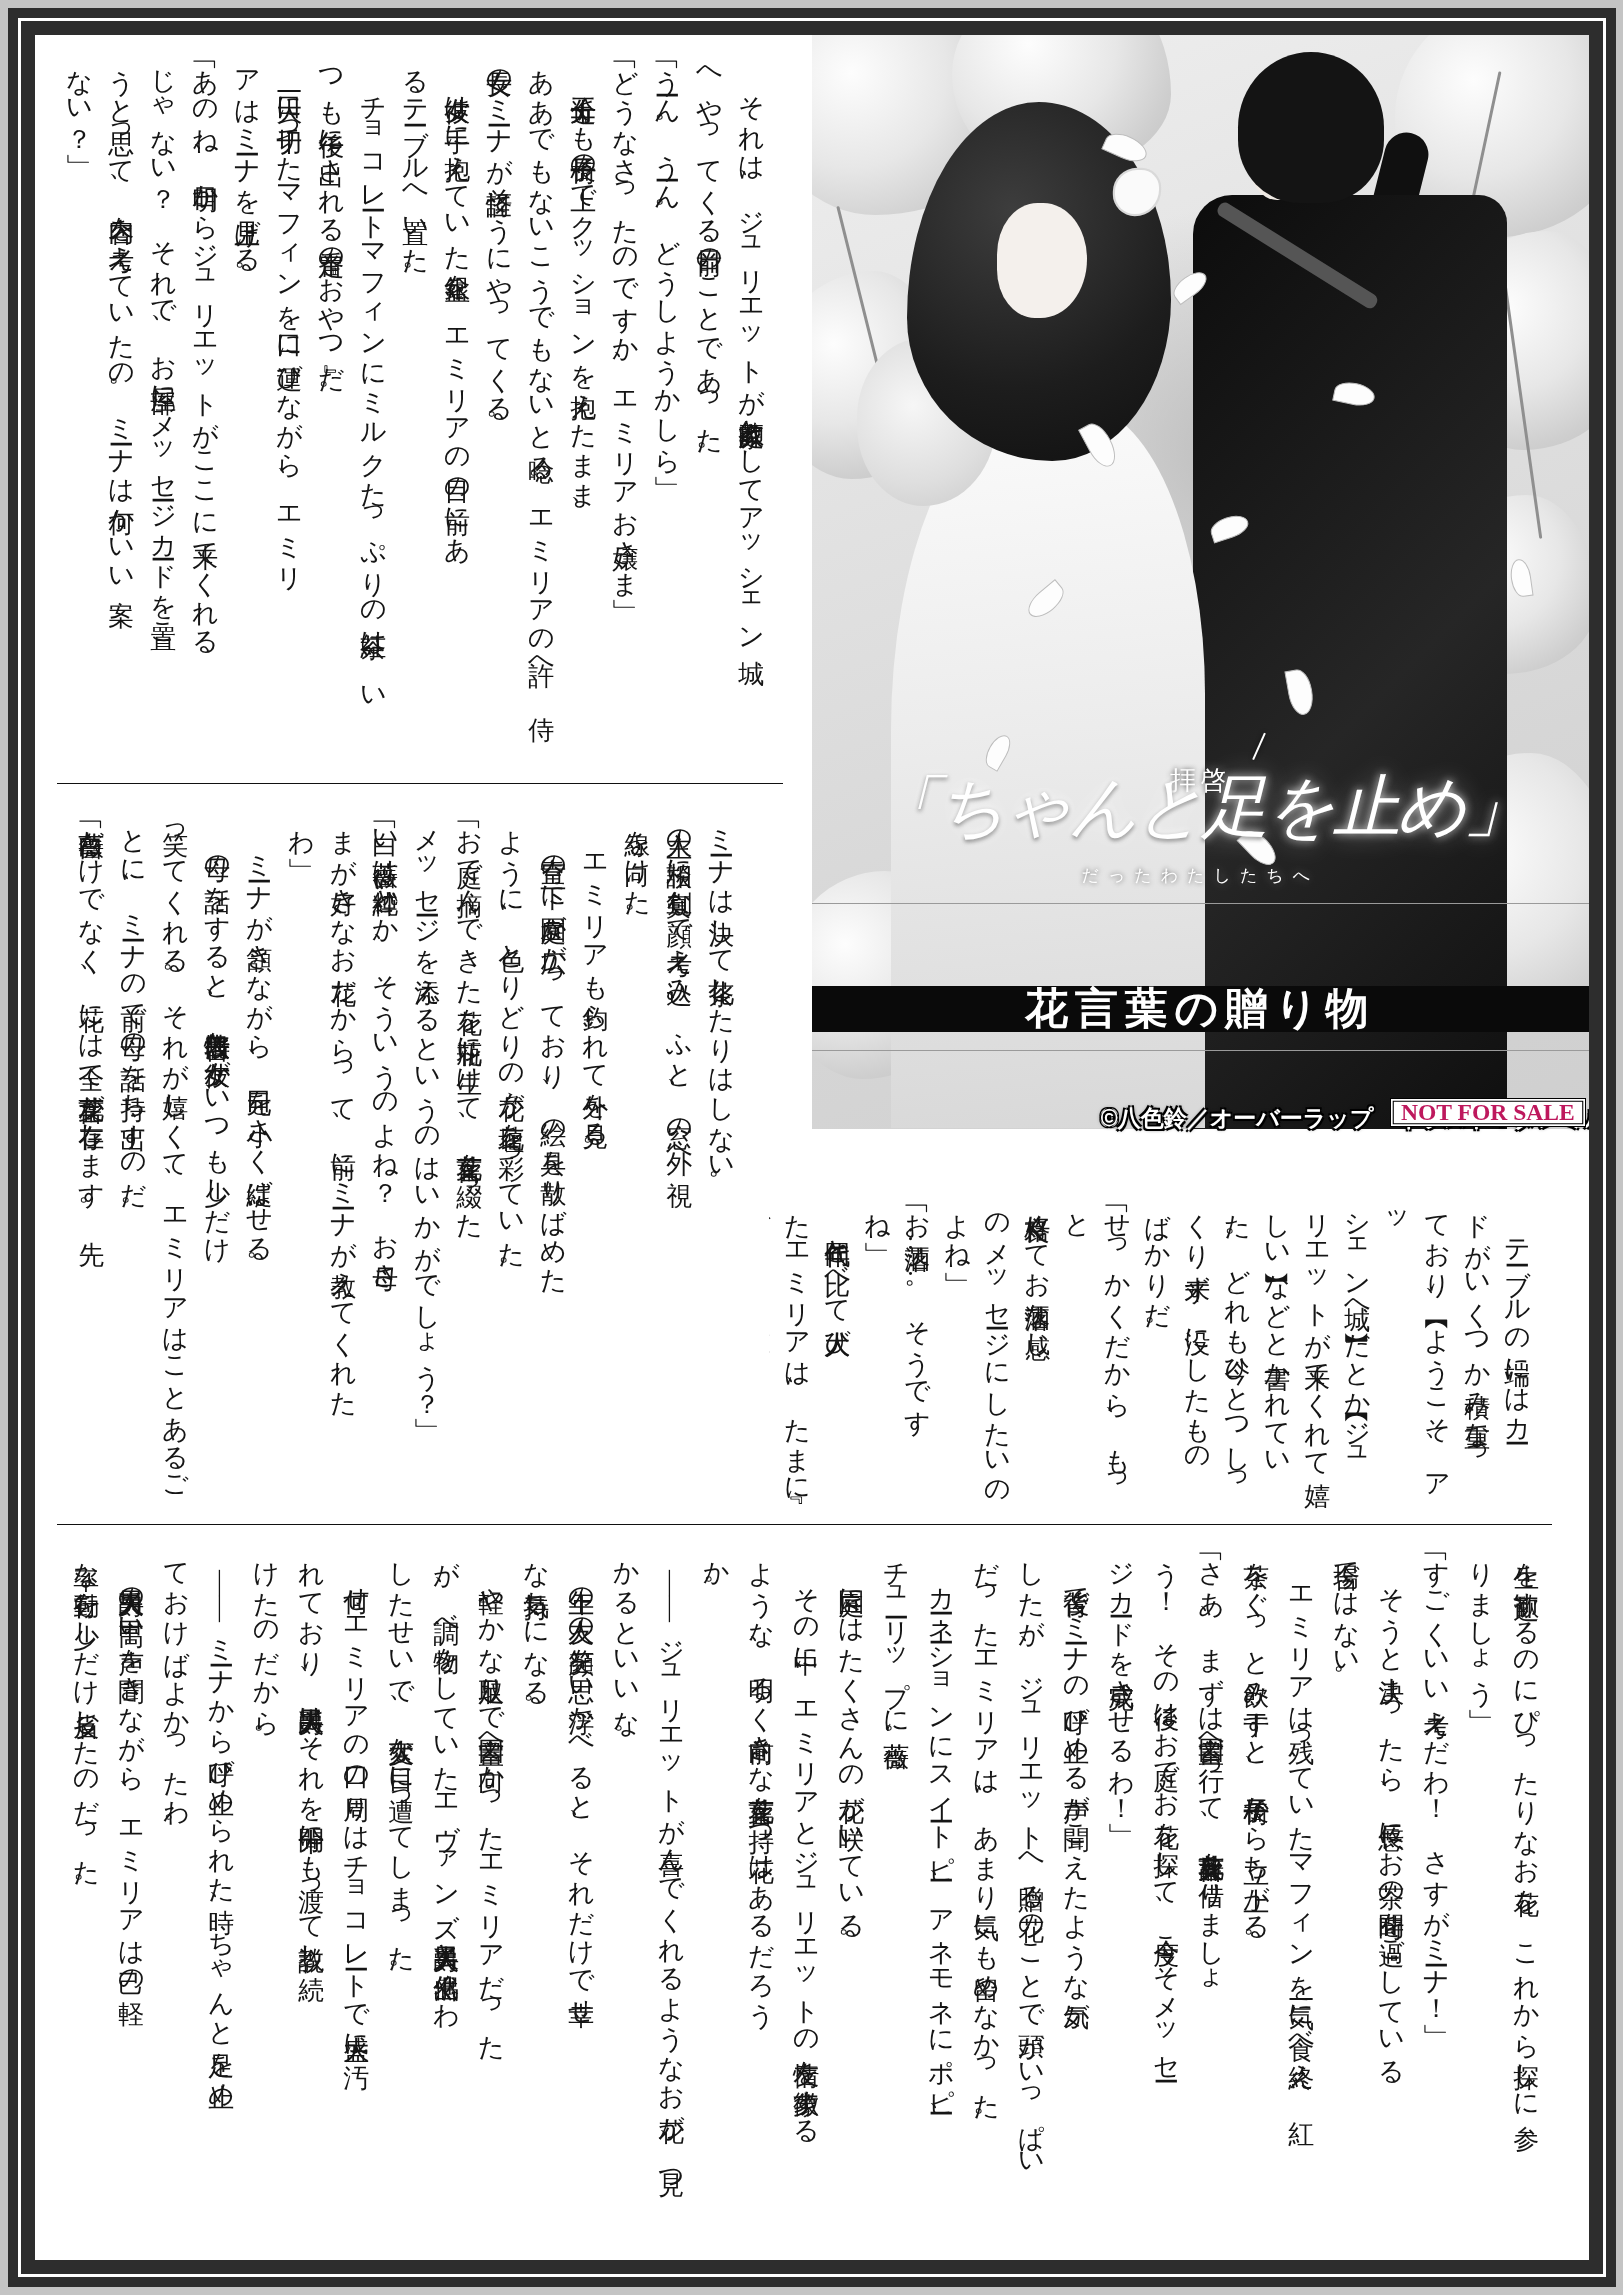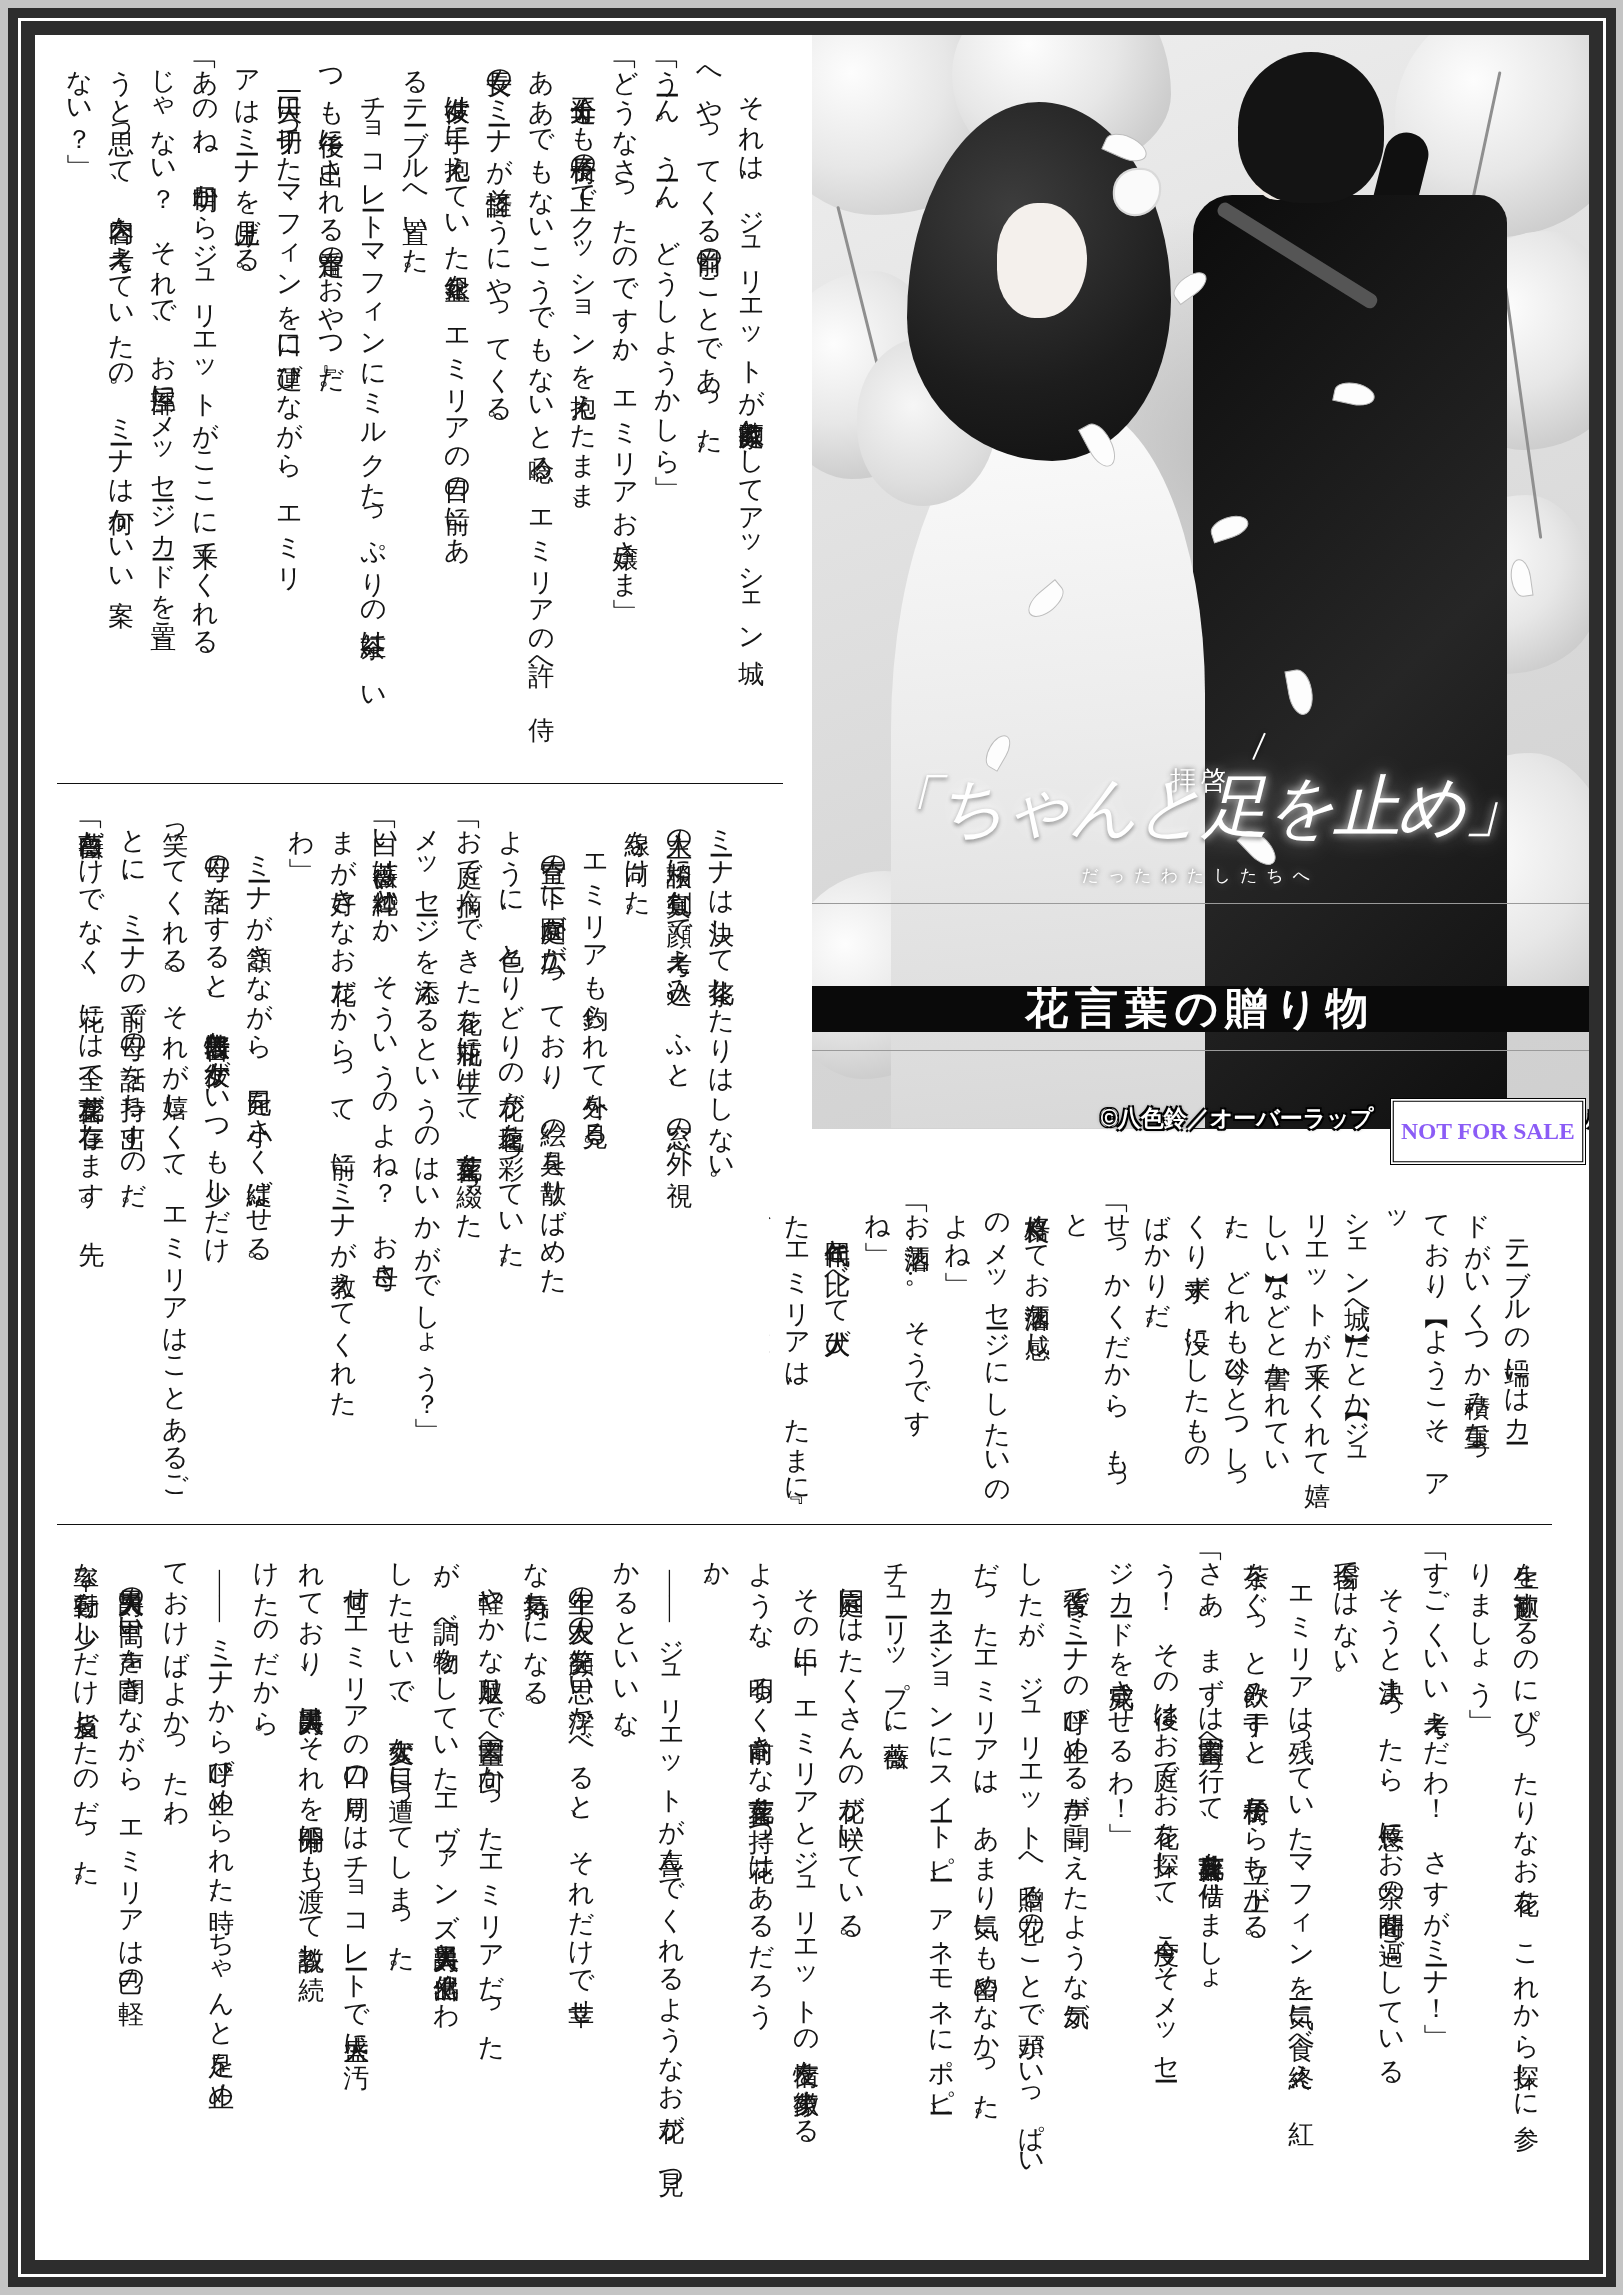--- a/index.html
+++ b/index.html
@@ -76,23 +76,23 @@
   #hairline-top{top:868px;}
   #hairline-bottom{top:1015px;}
   .banner{position:absolute;left:777px;width:777px;background:#0a0a0a;color:#fff;
     display:flex;align-items:center;justify-content:center;}
   #banner-label{top:873px;height:54px;font-family:"Liberation Sans","DejaVu Sans",sans-serif;
     font-size:31px;letter-spacing:2.2px;font-weight:bold;}
   #banner-story-title{top:951px;height:46px;font-size:43px;font-weight:bold;letter-spacing:6.7px;}
   #credit-line{position:absolute;left:1066px;top:1068px;font-size:23px;font-weight:bold;color:#fff;white-space:nowrap;
     font-family:"Liberation Sans","DejaVu Sans",sans-serif;
     text-shadow:-1.7px -1.7px 0 #000,1.7px -1.7px 0 #000,-1.7px 1.7px 0 #000,1.7px 1.7px 0 #000,0 0 4.5px #000;}
-  #nfs-box{position:absolute;right:3.4px;top:1063px;background:#fff;color:#8b5cf6;
+  #nfs-box{position:absolute;right:3.4px;top:1063px;background:#fff;color:#be185d;
     border:1.7px solid #000;box-shadow:inset 0 0 0 1.7px #fff,inset 0 0 0 2.8px #000;
-    padding:19px 10px;font-size:23.6px;font-weight:bold;white-space:nowrap;
+    padding:0 10px;font-size:23.6px;font-weight:bold;white-space:nowrap;
     font-family:"Liberation Serif","DejaVu Serif",serif;}
 </style>
 </head>
 <body>
 
 <div id="frame-outer">
   <div id="frame-white">
     <div id="frame-inner">
       <div id="paper">
 

